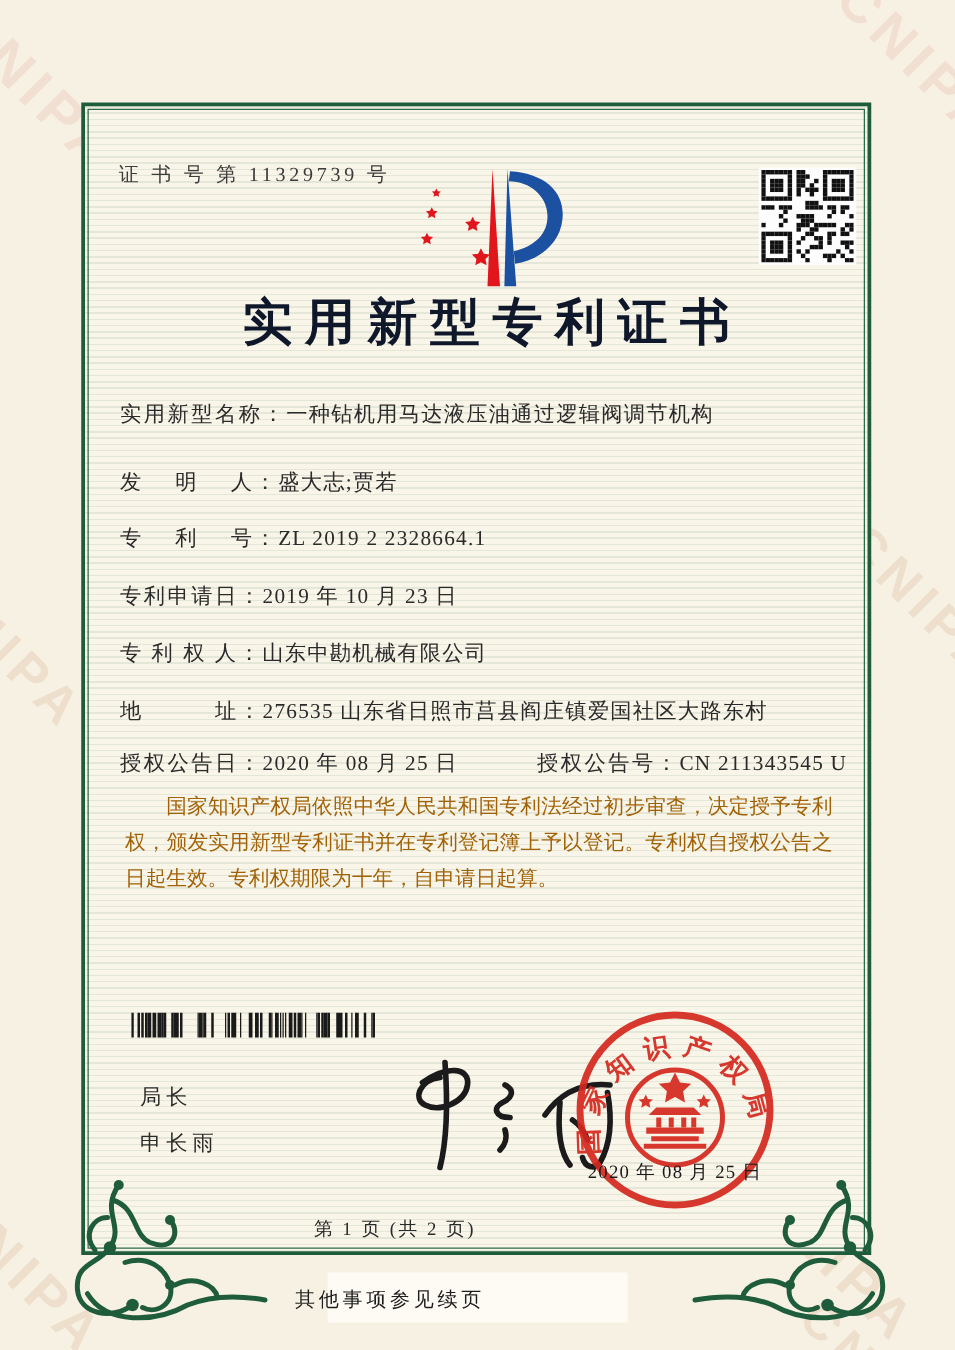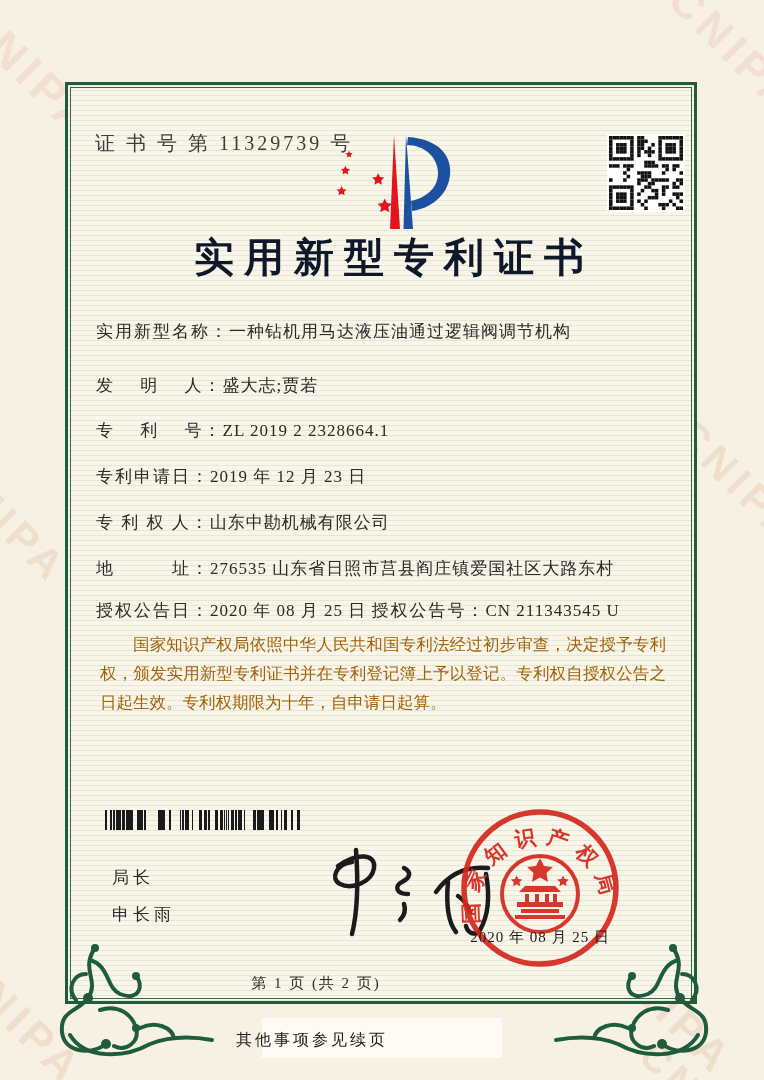--- a/index.html
+++ b/index.html
@@ -28,21 +28,21 @@
       repeating-linear-gradient(0deg, rgba(142,172,146,.20) 0 1px, rgba(0,0,0,0) 1px 5px),
       #faf5e9;
   }
   .frame-inner{
     position:absolute;inset:2px;border:1px solid #2c6a48;pointer-events:none;
   }
   .flourish{position:absolute;z-index:3;}
   .content{position:absolute;inset:0;z-index:4;}
   .certno{
     position:absolute;left:95px;top:130px;
-    font-size:20px;letter-spacing:3px;color:#3c3c3c;
+    font-size:16px;letter-spacing:3px;color:#3c3c3c;
   }
   .logo{position:absolute;left:330px;top:133px;}
   .qr{position:absolute;left:607px;top:134px;width:74px;height:74px;background:#fdfdfd;padding:2px;}
   .title{
     position:absolute;left:12px;top:230px;width:764px;text-align:center;
     font-size:40px;font-weight:bold;letter-spacing:10px;color:#0f172a;
   }
   .fields{position:absolute;left:96px;top:320px;width:590px;font-size:17px;color:#2a2a2a;}
   .frow{position:absolute;left:0;white-space:nowrap;letter-spacing:1px;}
   .frow .lbl{letter-spacing:2px;}
@@ -354,31 +354,31 @@
       <div class="frow" style="top:0;">
         <span class="lbl">实用新型名称：</span><span>一种钻机用马达液压油通过逻辑阀调节机构</span>
       </div>
       <div class="frow" style="top:54px;">
         <span class="lbl">发　 明　 人：</span><span>盛大志;贾若</span>
       </div>
       <div class="frow" style="top:99px;">
         <span class="lbl">专　 利　 号：</span><span>ZL 2019 2 2328664.1</span>
       </div>
       <div class="frow" style="top:145px;">
-        <span class="lbl">专利申请日：</span><span>2019 年 12 月 23 日</span>
+        <span class="lbl">专利申请日：</span><span>2019 年 10 月 23 日</span>
       </div>
       <div class="frow" style="top:191px;">
         <span class="lbl">专 利 权 人：</span><span>山东中勘机械有限公司</span>
       </div>
       <div class="frow" style="top:237px;">
         <span class="lbl">地　　　址：</span><span>276535  山东省日照市莒县阎庄镇爱国社区大路东村</span>
       </div>
       <div class="frow" style="top:279px;">
         <span class="lbl">授权公告日：</span><span>2020 年 08 月 25 日</span>
-        <span class="grant-no" style="position:static;"><span class="lbl">授权公告号：</span><span>CN 211343545 U</span></span>
+        <span class="grant-no" style="position:static;margin-left:58px;"><span class="lbl">授权公告号：</span><span>CN 211343545 U</span></span>
       </div>
     </div>
 
     <div class="paras">
       <p>国家知识产权局依照中华人民共和国专利法经过初步审查，决定授予专利权，颁发实用新型专利证书并在专利登记簿上予以登记。专利权自授权公告之日起生效。专利权期限为十年，自申请日起算。</p>
     </div>
 
     <svg class="barcode" id="barcode-svg" width="200" height="22">
         <rect x="0" y="0" width="2" height="20" fill="#1a1a1a"></rect>
         <rect x="5" y="0" width="2" height="20" fill="#1a1a1a"></rect>

